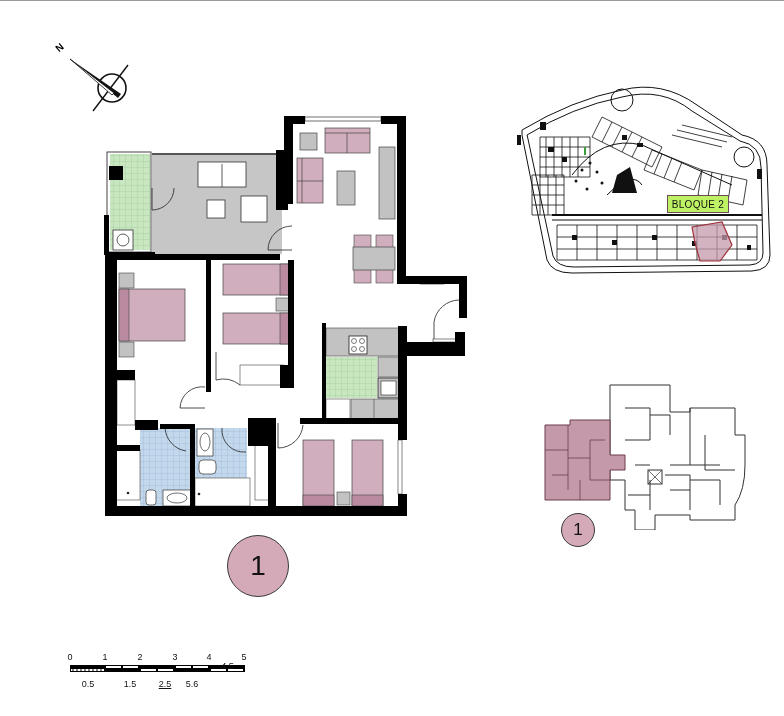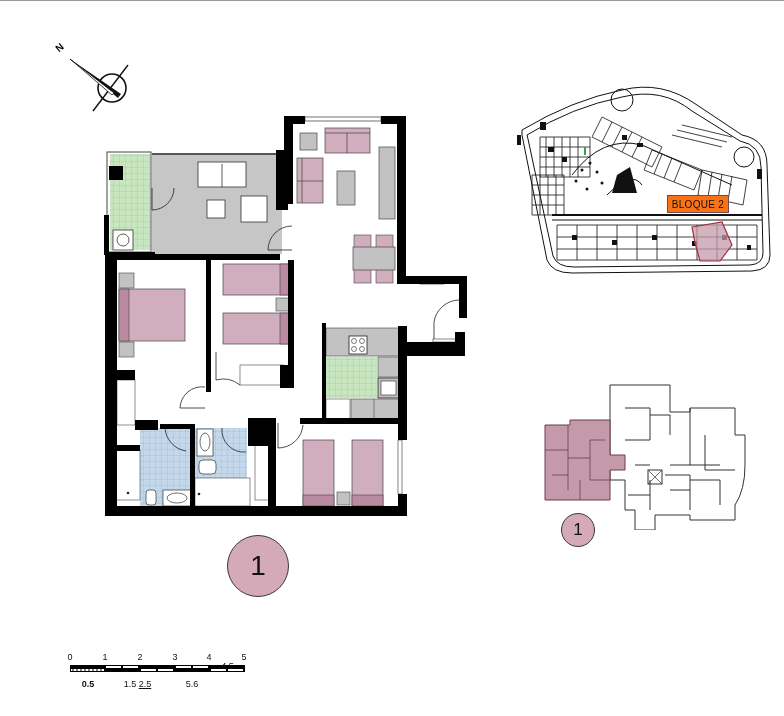--- a/index.html
+++ b/index.html
@@ -4,21 +4,21 @@
 <style>
   html, body { margin:0; padding:0; background:#ffffff; }
   body { width:784px; height:716px; position:relative; overflow:hidden; font-family:"Liberation Sans", sans-serif; }
   .topline { position:absolute; left:0; top:0; width:784px; height:1px; background:#9a9a9a; }
   .abs { position:absolute; }
   svg { display:block; }
   .unit-badge { position:absolute; border-radius:50%; background:#d4aab9; border:1px solid #3a3a3a; display:flex; align-items:center; justify-content:center; color:#111; font-family:"Liberation Sans", sans-serif; }
   .badge-main { left:227px; top:535px; width:60px; height:60px; font-size:28px; }
   .badge-key { left:561px; top:513px; width:32px; height:32px; font-size:17px; }
   .scale-label { position:absolute; font-size:9px; color:#111; transform:translateX(-50%); }
-  .bloque-tag { position:absolute; left:667px; top:195px; width:60px; height:16px; background:#f97316; border:1px solid #6a4a55; color:#111; font-size:10px; display:flex; align-items:center; justify-content:center; letter-spacing:0.3px; }
+  .bloque-tag { position:absolute; left:667px; top:195px; width:60px; height:16px; background:#bef264; border:1px solid #6a4a55; color:#111; font-size:10px; display:flex; align-items:center; justify-content:center; letter-spacing:0.3px; }
 </style>
 </head>
 <body>
 
 <div class="topline"></div>
 
 <div class="abs" style="left:50px;top:40px;">
   <svg width="90" height="75" viewBox="0 0 90 75">
     <circle cx="62" cy="48" r="14" fill="none" stroke="#111" stroke-width="1.6"></circle>
     <line x1="43" y1="71" x2="78" y2="25" stroke="#111" stroke-width="1.4"></line>
@@ -221,23 +221,23 @@
     <path d="M3 4v2 M7 4v2 M11 4v2 M15 4v2 M19 4v2 M23 4v2 M27 4v2 M31 4v2" stroke="#000" stroke-width="1"></path>
     <rect x="36" y="1" width="15" height="2" fill="#fff"></rect>
     <rect x="53" y="1" width="15" height="2" fill="#fff"></rect>
     <rect x="71" y="4" width="15" height="2" fill="#fff"></rect>
     <rect x="88" y="4" width="15" height="2" fill="#fff"></rect>
     <rect x="106" y="1" width="15" height="2" fill="#fff"></rect>
     <rect x="123" y="1" width="15" height="2" fill="#fff"></rect>
     <rect x="141" y="4" width="15" height="2" fill="#fff"></rect>
     <rect x="158" y="4" width="15" height="2" fill="#fff"></rect>
   </svg>
-  <span class="scale-label" style="left:33px;top:27px;font-weight:bold;">0.5</span>
+  <span class="scale-label" style="left:33px;top:27px;">0.5</span>
   <span class="scale-label" style="left:75px;top:27px;">1.5</span>
-  <span class="scale-label" style="left:90px;top:27px;text-decoration:underline;">2.5</span>
+  <span class="scale-label" style="left:110px;top:27px;text-decoration:underline;">2.5</span>
   <span class="scale-label" style="left:137px;top:27px;">5.6</span>
   <span class="scale-label" style="left:172px;top:9px;font-style:italic;">4.5</span>
 </div>
 
 <div class="abs" style="left:512px;top:75px;">
   <svg width="270" height="205" viewBox="0 0 270 205">
     <g fill="none" stroke="#111" stroke-width="1">
       <path d="M10 55 Q60 25 110 15 Q150 5 185 30 L230 60 Q255 65 255 90 L258 180 Q258 195 240 196 L60 198 Q40 198 35 185 L10 60 Z"></path>
       <path d="M15 60 Q60 32 110 22 Q150 12 180 36 L228 66 Q249 70 249 92 L251 178 Q251 189 238 190 L62 192 Q45 192 41 181 L16 64 Z"></path>
       <circle cx="110" cy="25" r="11"></circle>

